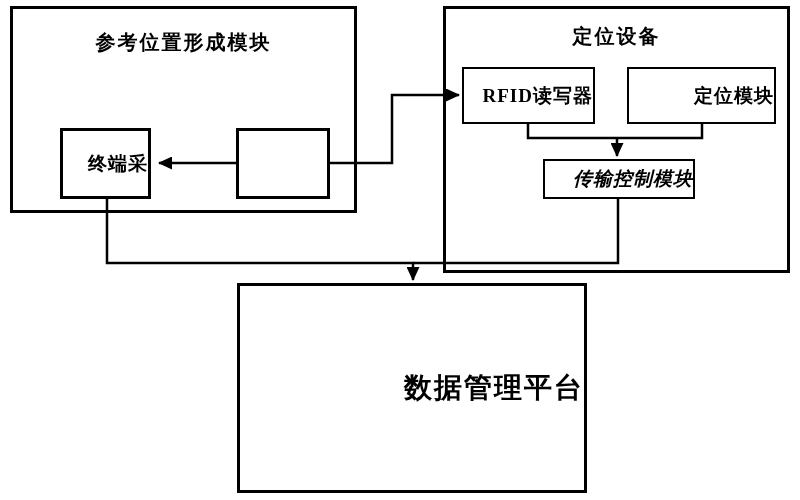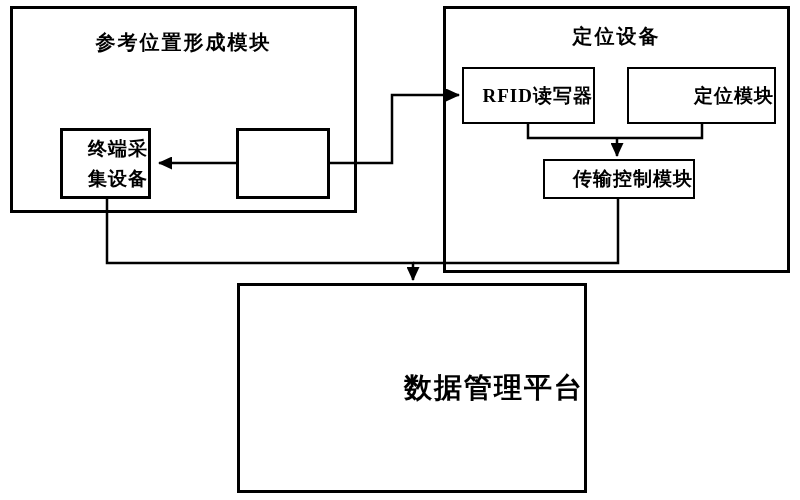--- a/index.html
+++ b/index.html
@@ -68,39 +68,38 @@
 <body>
 
 <div id="canvas">
 
   <div class="box container-box" style="left:10px; top:6px; width:347px; height:207px;">
     <div class="container-title" style="top:20px;">参考位置形成模块</div>
   </div>
 
   <div class="box leaf" style="left:60px; top:128px; width:91px; height:71px;">
     <span>终端采</span>
-    <span>集设备</span>
   </div>
 
   <div class="box leaf serif-label" style="left:236px; top:128px; width:94px; height:71px;">
   </div>
 
   <div class="box container-box" style="left:443px; top:6px; width:347px; height:267px;">
     <div class="container-title" style="top:14px;">定位设备</div>
   </div>
 
   <div class="box leaf serif-label" style="left:462px; top:67px; width:133px; height:57px; border-width:2.5px;">
     <span>RFID读写器</span>
   </div>
 
   <div class="box leaf" style="left:627px; top:67px; width:149px; height:57px; border-width:2.5px;">
     <span>定位模块</span>
   </div>
 
-  <div class="box leaf" style="left:543px; top:159px; width:152px; height:40px; border-width:2px; font-size:19px;">
+  <div class="box leaf" style="left:543px; top:159px; width:152px; height:40px; border-width:2px; font-size:19px;font-style:italic;">
     <span>传输控制模块</span>
   </div>
 
   <div class="box leaf" style="left:237px; top:283px; width:350px; height:210px; font-size:28px; letter-spacing:2px;">
     <span>数据管理平台</span>
   </div>
 
   <svg id="connector-layer" viewBox="0 0 800 500" xmlns="http://www.w3.org/2000/svg">
     <defs>
       <marker id="arrowhead" markerUnits="userSpaceOnUse" markerWidth="15" markerHeight="13" refX="13" refY="6.5" orient="auto">

